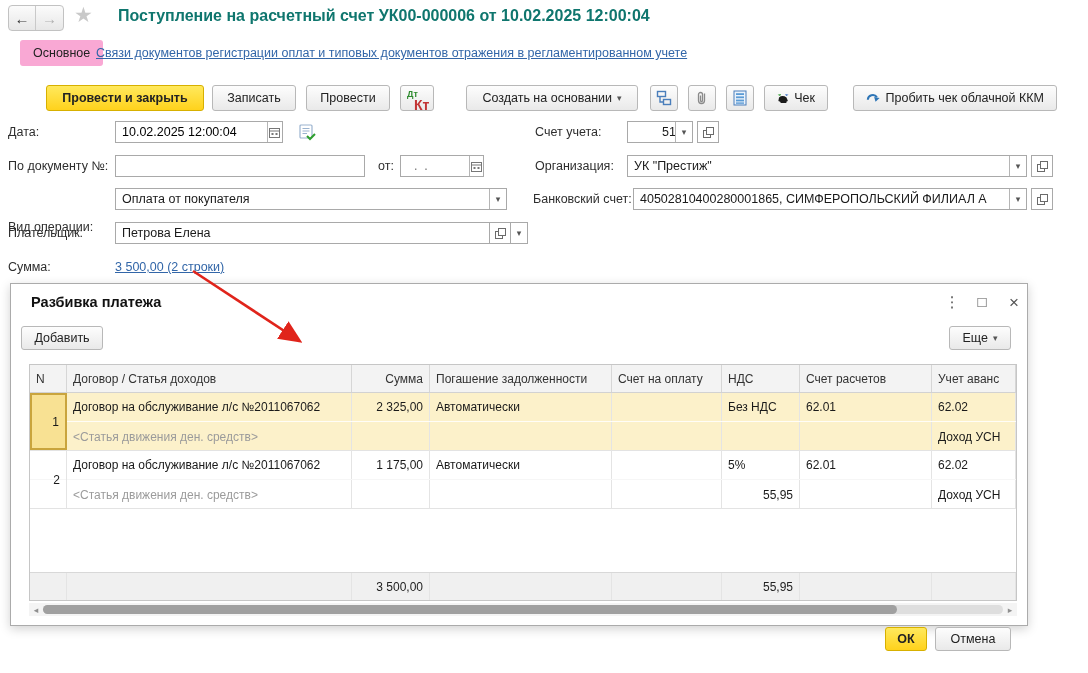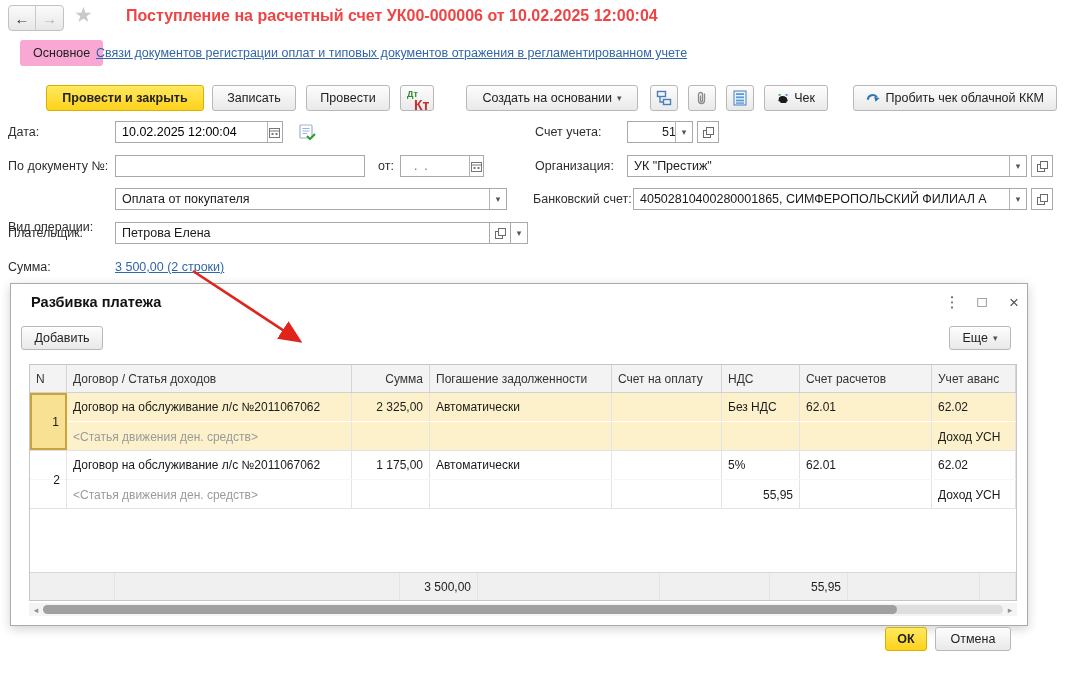--- a/index.html
+++ b/index.html
@@ -23,21 +23,21 @@
   .lbl { position:absolute; font-size:12.5px; color:#2e2e2e; white-space:nowrap; }
   .link { color:#3266a8; text-decoration:underline; font-size:12.5px; white-space:nowrap; cursor:pointer; }
 
   
   .navgroup { left:8px; top:5px; display:flex; border:1px solid #c2c2c2; border-radius:4px; overflow:hidden;
     background:linear-gradient(#fbfbfb,#e7e7e7); }
   .navgroup .nbtn { width:27px; height:24px; display:flex; align-items:center; justify-content:center; font-size:15px; }
   .navgroup .nbtn:first-child { border-right:1px solid #c9c9c9; color:#333; }
   .navgroup .nbtn:last-child { color:#b0b0b0; }
   .star { left:74px; top:3px; font-size:21px; color:#c9c9c9; }
-  .doc-title { left:118px; top:7px; font-size:16px; font-weight:bold; color:#ef4444; white-space:nowrap;margin-left:8px; }
+  .doc-title { left:118px; top:7px; font-size:16px; font-weight:bold; color:#0f766e; white-space:nowrap; }
   .tab-main { left:20px; top:40px; background:#f9a8d4; border-radius:3px; padding:6px 13px; font-size:12.5px; color:#222; }
   .nav-link { left:96px; top:46px; }
 
   
   .toolbar-btn { position:absolute; top:85px;margin-left:38px; }
   .dtkt { width:34px; position:relative; font-weight:bold; }
   .dtkt .dt { position:absolute; left:6px; top:3px; color:#2f8b2f; font-size:9px; }
   .dtkt .kt { position:absolute; left:13px; top:11px; color:#c23434; font-size:14px; }
   .iconbtn { width:28px; padding:0; }
 
@@ -63,21 +63,21 @@
   .trow .tline { height:29px; }
   .trow .line1 { border-bottom:1px solid rgba(0,0,0,0.035); }
   .trow.sel { background:#fcf1ca; }
   .trow.sel .line1 { border-bottom:1px solid rgba(255,255,255,0.85); }
   .ncell { position:absolute; left:0; top:0; width:37px; height:57px; display:flex; align-items:center;
     justify-content:flex-end; padding:0 6px; border-right:1px solid #e4e4e4; }
   .trow.sel .ncell { background:#f8e193; border:2px solid #c9a43d; z-index:2; }
   .nspace { width:37px; flex:none; border-right:1px solid transparent !important; padding:0 !important; }
   .gray { color:#9b9b9b; }
   .tfill { flex:1; background:#fff; }
-  .tfoot { height:28px; background:#f0f0f0; border-top:1px solid #d8d8d8; flex:none; color:#222;padding-left:48px; }
+  .tfoot { height:28px; background:#f0f0f0; border-top:1px solid #d8d8d8; flex:none; color:#222; }
 
   
   .hscroll { position:absolute; left:18px; top:319px; width:988px; height:13px; background:#f4f4f4;
     display:flex; align-items:center; }
   .scr-arrow { width:14px; text-align:center; color:#8f8f8f; font-size:9px; flex:none; }
   .scr-track { position:relative; flex:1; height:9px; background:#dedede; border-radius:5px; }
   .scr-thumb { position:absolute; left:0; top:0; height:9px; width:89%; background:#a0a0a0; border-radius:5px; }
 
   .arrow-overlay { position:absolute; left:0; top:0; pointer-events:none; z-index:60; }
   svg.mi { display:block; }

